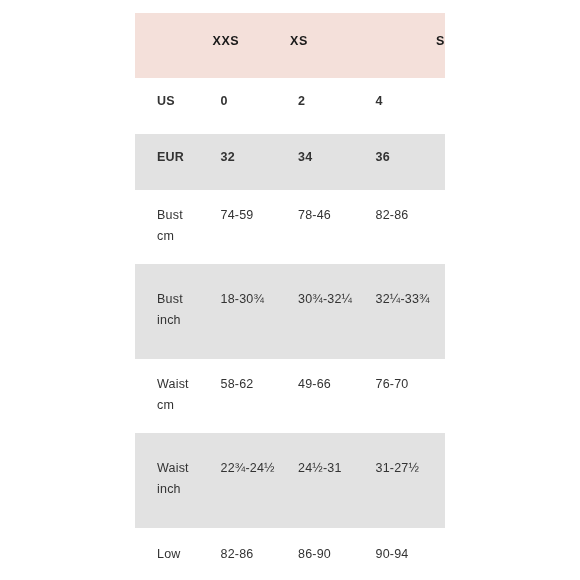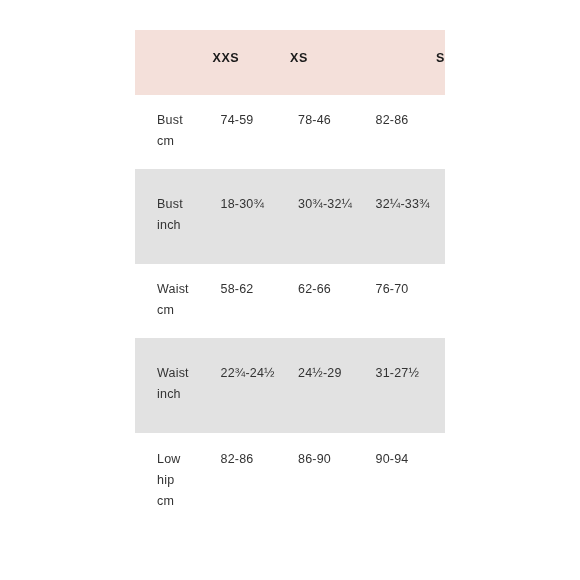--- a/index.html
+++ b/index.html
@@ -11,21 +11,21 @@
     height: 580px;
     background: #ffffff;
     font-family: "Liberation Sans", sans-serif;
     overflow: hidden;
   }
 
   
   #size-chart {
     position: absolute;
     left: 135px;
-    top: 30px;
+    top: 13px;
     width: 310px;
     height: 550px;
     overflow: hidden;
   }
 
   .chart-table {
     width: 310px;
     border-collapse: collapse;
     table-layout: fixed;
   }
@@ -98,21 +98,33 @@
     </colgroup>
     <tbody>
 
       <tr class="band-head r-head">
         <td class="label"></td>
         <td class="sz">XXS</td>
         <td class="sz">XS</td>
         <td class="sz-last">S</td>
       </tr>
 
+      <tr class="band-white r-two">
+        <td class="label bold">US</td>
+        <td class="value bold">0</td>
+        <td class="value bold">2</td>
+        <td class="value bold">4</td>
+      </tr>
 
+      <tr class="band-grey r-two">
+        <td class="label bold">EUR</td>
+        <td class="value bold">32</td>
+        <td class="value bold">34</td>
+        <td class="value bold">36</td>
+      </tr>
 
       <tr class="band-white r-sub2">
         <td class="label">Bust
 cm</td>
         <td class="value">74-59</td>
         <td class="value">78-46</td>
         <td class="value">82-86</td>
       </tr>
 
       <tr class="band-grey r-sub2b">
@@ -120,29 +132,29 @@
 inch</td>
         <td class="value">18-30¾</td>
         <td class="value">30¾-32¼</td>
         <td class="value">32¼-33¾</td>
       </tr>
 
       <tr class="band-white r-sub2">
         <td class="label">Waist
 cm</td>
         <td class="value">58-62</td>
-        <td class="value">62-66</td>
+        <td class="value">49-66</td>
         <td class="value">76-70</td>
       </tr>
 
       <tr class="band-grey r-sub2b">
         <td class="label">Waist
 inch</td>
         <td class="value">22¾-24½</td>
-        <td class="value">24½-29</td>
+        <td class="value">24½-31</td>
         <td class="value">31-27½</td>
       </tr>
 
       <tr class="band-white r-sub3">
         <td class="label">Low
 hip
 cm</td>
         <td class="value">82-86</td>
         <td class="value">86-90</td>
         <td class="value">90-94</td>

